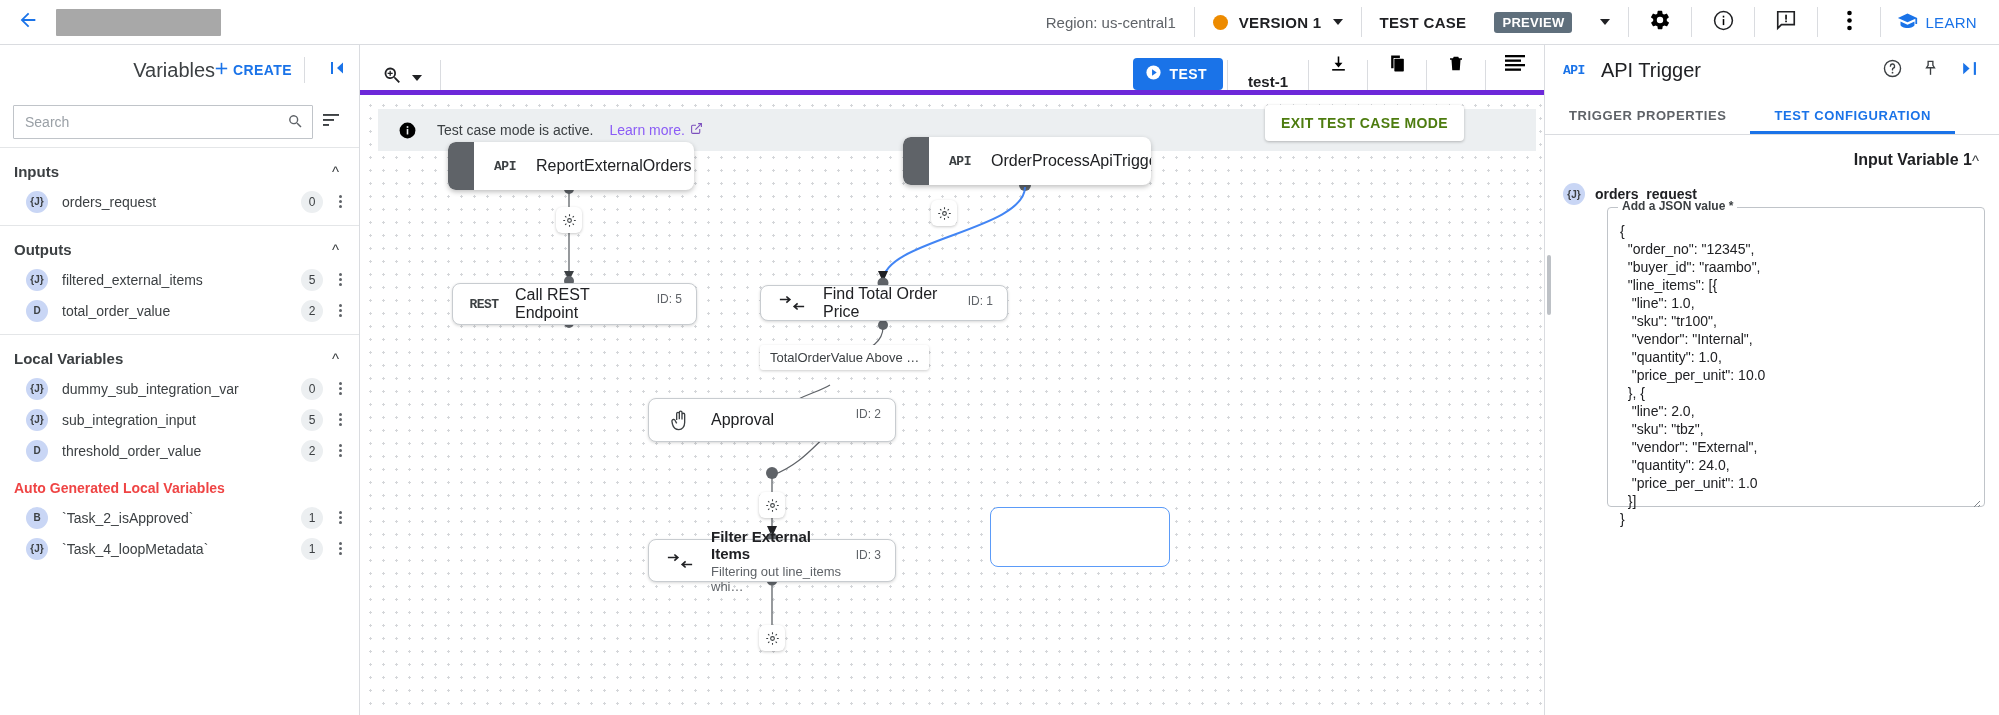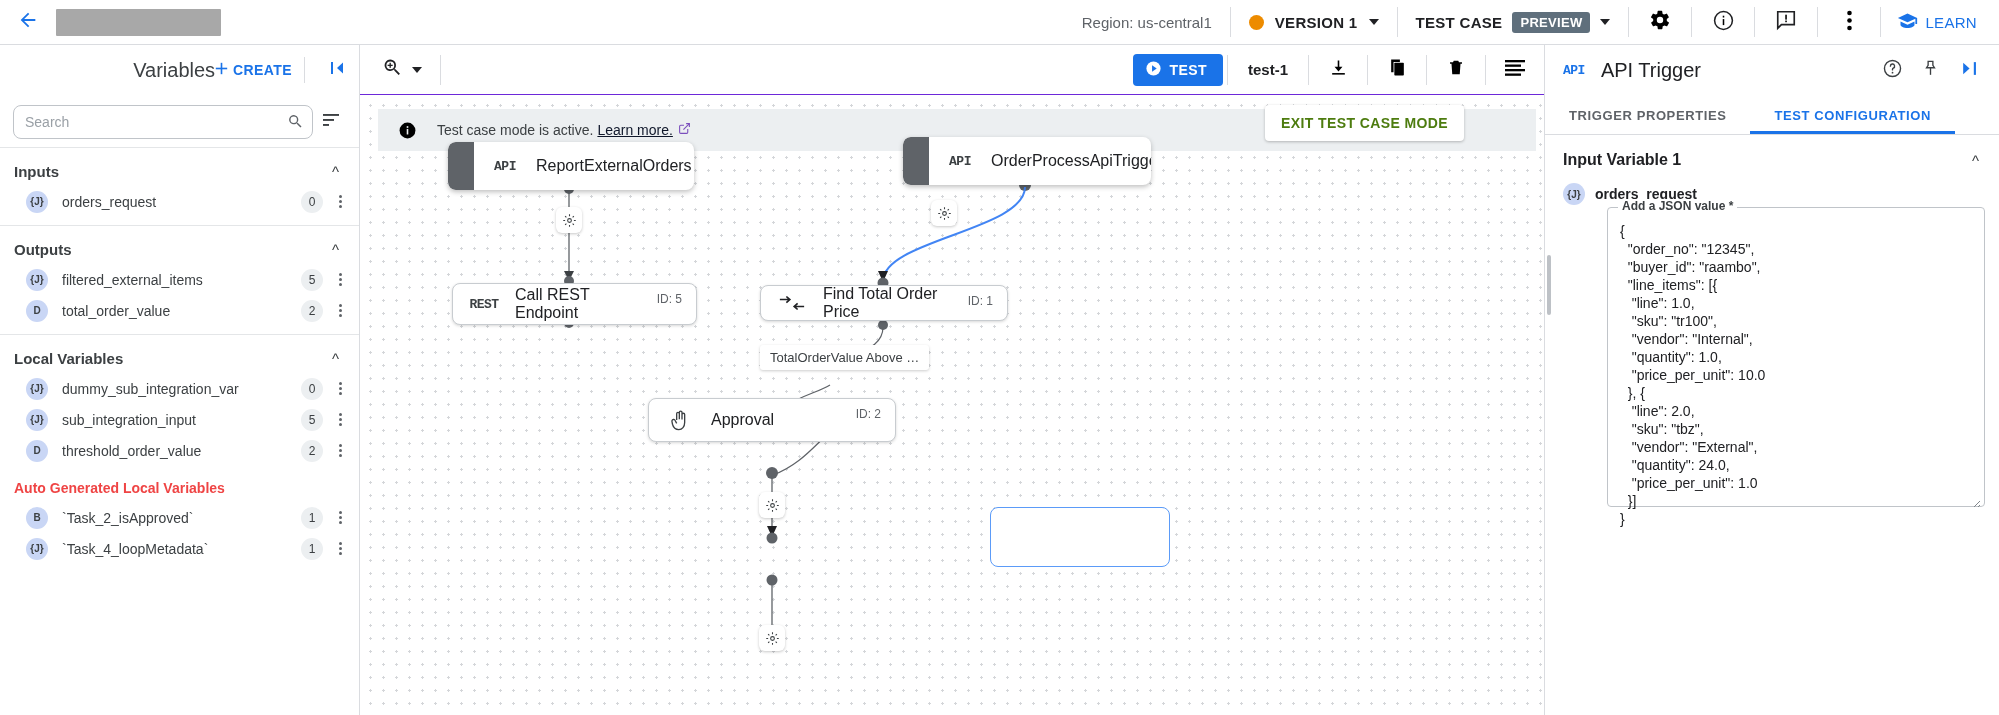--- a/index.html
+++ b/index.html
@@ -11,70 +11,70 @@
   .back-btn { width:56px; display:flex; align-items:center; justify-content:center; cursor:pointer; }
   .back-btn svg { fill:#1a73e8; }
   .title-redaction { width:165px; height:27px; background:#a8a8a8; border-radius:1px; }
   .topbar-spacer { flex:1; }
   .region-label { font-size:15px; color:#5f6368; padding:0 18px; white-space:nowrap; }
   .vsep { width:1px; height:30px; background:#dadce0; }
   .version-chip { display:flex; align-items:center; gap:11px; padding:0 18px; cursor:pointer; }
   .version-dot { width:15px; height:15px; border-radius:50%; background:#ed8b00; }
   .version-text { font-size:15px; font-weight:bold; letter-spacing:.3px; }
   .caret { width:0;height:0;border-left:5px solid transparent;border-right:5px solid transparent;border-top:6px solid #202124; }
-  .testcase-chip { display:flex; align-items:center; gap:10px; padding:0 18px; cursor:pointer; }
+  .testcase-chip { display:flex; align-items:center; gap:28px; padding:0 18px; cursor:pointer; }
   .testcase-label { font-size:15px; font-weight:bold; letter-spacing:.3px; }
   .preview-badge { background:#5f6f7c; color:#fff; font-size:13px; font-weight:bold; padding:3px 8px; border-radius:3px; letter-spacing:.3px; }
   .icon-btn { width:62px; height:45px; display:flex; align-items:center; justify-content:center; cursor:pointer; }
   .learn-btn { display:flex; align-items:center; gap:7px; padding:0 22px 0 16px; cursor:pointer; color:#1a73e8; font-size:15px; font-weight:500; letter-spacing:.3px; }
 
   
   .body-row { display:flex; height:670px; }
 
   
   .sidebar { width:360px; border-right:1px solid #dadce0; display:flex; flex-direction:column; background:#fff; }
   .sb-head { height:50px; display:flex; align-items:center; padding-left:14px; }
   .sb-title { font-size:20px; color:#3c4043; flex:1;text-align:right; }
   .sb-create { color:#1a73e8; font-size:14px; font-weight:bold; letter-spacing:.4px; display:flex; align-items:center; gap:5px; cursor:pointer; }
   .sb-divider { width:1px; height:26px; background:#dadce0; margin:0 12px; }
   .sb-collapse { width:42px; display:flex; align-items:center; justify-content:center; color:#1a73e8; font-size:19px; cursor:pointer; }
   .sb-search { position:relative; }
-  .sb-search input { width:100%; height:34px; border:1px solid #c0c4c9; border-radius:8px; padding:0 34px 0 11px; font-size:14px; font-family:inherit; color:#3c4043; background:#fff; }
+  .sb-search input { width:100%; height:34px; border:1px solid #c0c4c9; border-radius:1px; padding:0 34px 0 11px; font-size:14px; font-family:inherit; color:#3c4043; background:#fff; }
   .sb-search input::placeholder { color:#9aa0a6; }
   .sb-search .s-ico { position:absolute; right:9px; top:8px; pointer-events:none; }
   .sb-filter { width:38px; display:flex; align-items:center; justify-content:center; cursor:pointer; }
   .sb-row-search { display:flex; align-items:center; padding:10px 8px 8px 13px; }
   .sb-section { border-top:1px solid #e4e6e8; padding:12px 0 8px; }
   .sb-section:first-of-type { border-top:none; }
   .sb-sec-head { display:flex; align-items:center; padding:3px 14px 6px; }
   .sb-sec-title { font-size:15px; font-weight:bold; color:#3c4043; flex:1; }
   .chev { cursor:pointer; color:#3c4043; font-size:15px; padding-right:6px; }
   .sb-item { display:flex; align-items:center; height:31px; padding:0 10px 0 26px; cursor:pointer; }
   .vchip { width:22px; height:22px; border-radius:50%; background:#c9d6f5; color:#3c4043; font-size:10px; font-weight:bold; display:flex; align-items:center; justify-content:center; flex-shrink:0; }
   .sb-item-label { flex:1; margin-left:14px; font-size:14px; color:#3c4043; white-space:nowrap; overflow:hidden; text-overflow:ellipsis; }
   .count-badge { min-width:22px; height:22px; padding:0 6px; border-radius:11px; background:#eceff1; color:#3c4043; font-size:12px; display:flex; align-items:center; justify-content:center; margin-right:8px; }
   .kebab { width:18px; display:flex; flex-direction:column; align-items:center; gap:2px; cursor:pointer; }
   .kebab i { width:3px;height:3px;border-radius:50%;background:#5f6368;display:block; }
   .sb-subhead { font-size:14px; font-weight:bold; color:#ef4444; padding:14px 14px 6px; }
 
   
   .canvas-col { flex:1; display:flex; flex-direction:column; min-width:0; }
-  .canvas-toolbar { height:50px; border-bottom:1px solid #6d28d9; display:flex; align-items:center; background:#fff; }
+  .canvas-toolbar { height:50px; border-bottom:5px solid #6d28d9; display:flex; align-items:flex-end; background:#fff; }
   .zoom-ctl { display:flex; align-items:center; gap:9px; padding:0 18px 0 22px; cursor:pointer; }
   .tb-spacer { flex:1; }
   .test-btn { background:#1a73e8; color:#fff; border-radius:4px; height:32px; display:flex; align-items:center; gap:8px; padding:0 16px 0 12px; font-size:14px; font-weight:bold; letter-spacing:.4px; cursor:pointer; margin-right:4px; }
   .testname { font-size:15px; font-weight:bold; padding:0 20px; color:#202124; }
   .tb-icon { width:58px; height:50px; display:flex; align-items:center; justify-content:center; cursor:pointer; }
   .canvas { position:relative; flex:1; overflow:hidden;
      background-color:#fff;
      background-image:radial-gradient(#d4d6d9 1.1px, transparent 1.1px);
      background-size:13px 13px; background-position:4px 4px; }
   .tc-banner { position:absolute; left:18px; top:14px; right:8px; height:42px; background:#eceff1; display:flex; align-items:center; padding-left:20px; font-size:14px; color:#3c4043; }
   .tc-banner .info-dot { margin-right:20px; display:flex; }
-  .tc-link { color:#0f172a; text-decoration:underline; margin-left:4px; cursor:pointer; }
+  .tc-link { color:#8b5cf6; margin-left:16px; cursor:pointer; }
   .exit-btn { position:absolute; left:905px; top:10px; background:#fff; border-radius:4px; box-shadow:0 1px 3px rgba(0,0,0,.25); color:#4d7c0f; font-size:14px; font-weight:bold; letter-spacing:.4px; padding:10px 16px; cursor:pointer; }
 
   .node { position:absolute; background:#fff; border:1px solid #c8ccd0; border-radius:8px; box-shadow:0 1px 3px rgba(0,0,0,.16); display:flex; align-items:center; cursor:pointer; }
   .node.trig { border:none; box-shadow:0 2px 5px rgba(0,0,0,.25); overflow:hidden; }
   .node .lbar { width:26px; align-self:stretch; background:#5f6368; border-radius:7px 0 0 7px; flex-shrink:0; }
   .node .nico { width:62px; display:flex; align-items:center; justify-content:center; flex-shrink:0; }
   .apitag { font-family:"Liberation Mono", monospace; font-size:13px; font-weight:bold; color:#3c4043; letter-spacing:-.5px; }
   .ntext { flex:1; }
   .ntitle { font-size:15px; color:#202124; }
   .nsub { font-size:13px; color:#5f6368; margin-top:2px; }
@@ -87,21 +87,21 @@
   .rpanel { width:455px; border-left:1px solid #dadce0; display:flex; flex-direction:column; background:#fff; }
   .rp-head { height:50px; display:flex; align-items:center; padding:0 12px 0 18px; }
   .rp-api { font-family:"Liberation Mono", monospace; font-size:13px; font-weight:bold; color:#1a73e8; letter-spacing:-.5px; margin-right:16px; }
   .rp-title { font-size:20px; color:#202124; flex:1; }
   .rp-ico { width:38px; height:40px; display:flex; align-items:center; justify-content:center; cursor:pointer; }
   .rp-tabs { display:flex; border-bottom:1px solid #dadce0; }
   .rp-tab { padding:13px 24px 11px; font-size:13px; font-weight:bold; letter-spacing:.6px; color:#5f6368; cursor:pointer; }
   .rp-tab.active { color:#1a73e8; box-shadow:inset 0 -3px 0 #1a73e8; }
   .rp-body { flex:1; padding:16px 14px 0 18px; overflow:hidden; position:relative; }
   .iv-head { display:flex; align-items:center; margin-bottom:14px; }
-  .iv-title { flex:1; font-size:16px; font-weight:bold; color:#202124; }
+  .iv-title { flex:1; font-size:16px; font-weight:bold; color:#202124;text-align:right; }
   .iv-var { display:flex; align-items:center; gap:10px; margin-bottom:2px; }
   .iv-varname { font-size:14px; font-weight:bold; color:#202124; }
   .json-field { position:relative; border:1px solid #c0c4c9; border-radius:4px; padding:14px 12px 8px; height:300px;margin-left:44px; }
   .json-legend { position:absolute; top:-9px; left:10px; background:#fff; padding:0 4px; font-size:12px; font-weight:bold; color:#3c4043; }
   .json-text { font-family:"Liberation Sans", sans-serif; font-size:14px; line-height:18px; color:#202124; white-space:pre; }
   .resize-grip { position:absolute; right:3px; bottom:2px; width:10px; height:10px; }
   .scroll-thumb { position:absolute; left:2px; top:120px; width:4px; height:60px; background:#bdc1c6; border-radius:2px; }
 </style>
 </head>
 <body>
@@ -505,20 +505,33 @@
         <span class="nid">ID: 2</span>
       </div>
 
       <div class="gear-chip" style="left:399px; top:397px;">
         <svg width="15" height="15" viewBox="0 0 24 24" fill="none" stroke="#3c4043" stroke-width="1.7">
             <circle cx="12" cy="12" r="3"></circle>
             <path d="M12 2v3M12 19v3M2 12h3M19 12h3M5 5l2 2M17 17l2 2M19 5l-2 2M7 17l-2 2"></path>
           </svg>
       </div>
 
+      <div class="node" style="left:288px; top:444px; width:248px; height:43px;">
+        <span class="nico">
+          <svg width="26" height="16" viewBox="0 0 30 18" fill="none" stroke="#202124" stroke-width="1.9">
+              <path d="M1 5h11M8.5 1.5 12.5 5 8.5 8.5"></path>
+              <path d="M29 13H18M21.5 9.5 17.5 13l4 3.5"></path>
+            </svg>
+        </span>
+        <span class="ntext">
+          <span class="ntitle" style="display:block;font-weight:bold">Filter External Items</span>
+          <span class="nsub" style="display:block">Filtering out line_items whi…</span>
+        </span>
+        <span class="nid">ID: 3</span>
+      </div>
 
       <div class="gear-chip" style="left:399px; top:530px;">
         <svg width="15" height="15" viewBox="0 0 24 24" fill="none" stroke="#3c4043" stroke-width="1.7">
             <circle cx="12" cy="12" r="3"></circle>
             <path d="M12 2v3M12 19v3M2 12h3M19 12h3M5 5l2 2M17 17l2 2M19 5l-2 2M7 17l-2 2"></path>
           </svg>
       </div>
 
       <div class="blue-box" style="left:630px; top:412px; width:180px; height:60px;"></div>
     </div>

